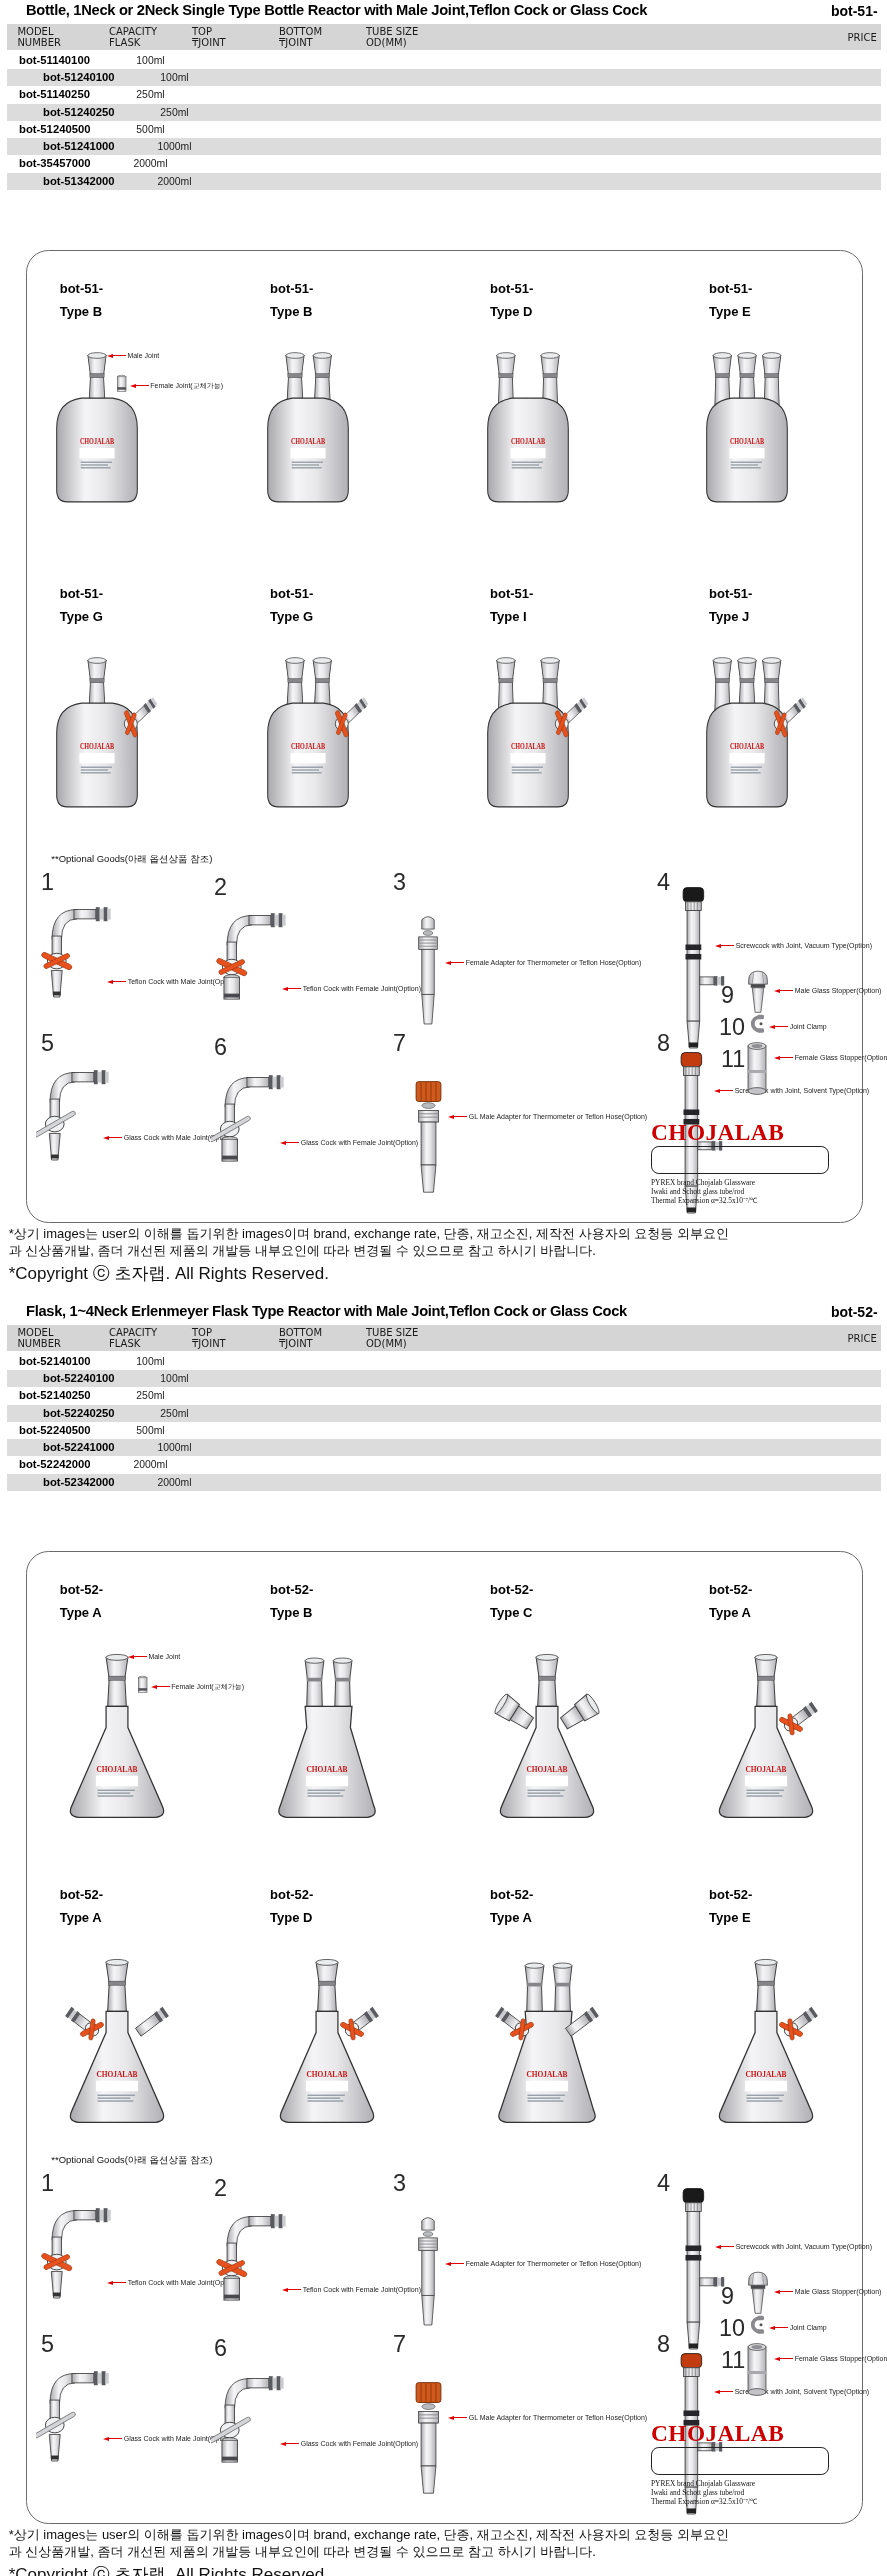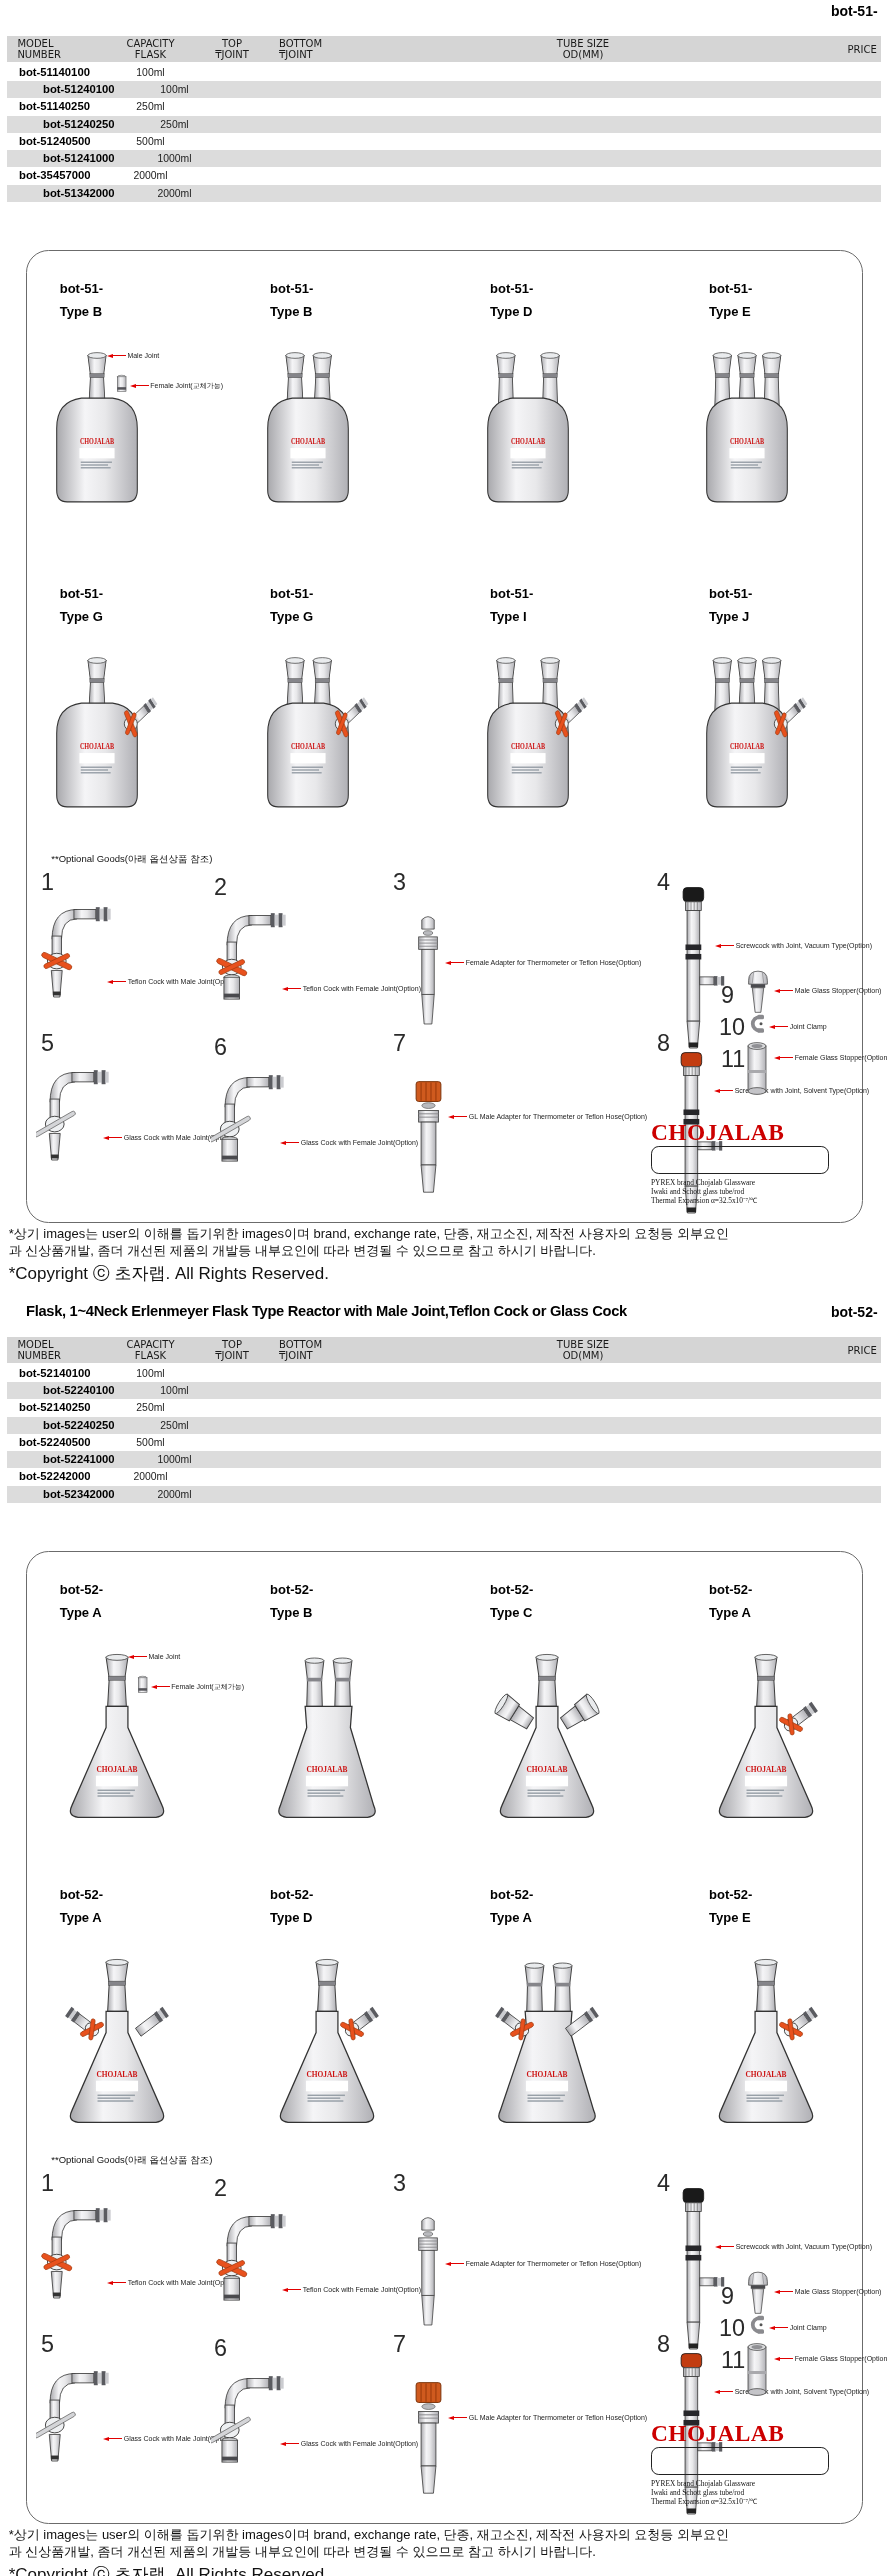--- a/index.html
+++ b/index.html
@@ -1,23 +1,23 @@
 <!DOCTYPE html>
 <html style="font-size:14px"><head>
 <meta charset="utf-8">
 <style>
   html,body{margin:0;padding:0;background:#fff;}
   .page{position:relative;width:888px;height:2576px;background:#fff;
         font-family:"Liberation Sans",sans-serif;color:#111;overflow:hidden;}
   .section{position:absolute;left:0;width:888px;height:1288px;}
   .sec-title{position:absolute;left:26px;top:1.7px;font-size:14.7px;font-weight:bold;letter-spacing:-0.3px;color:#000;}
   .sec-code{position:absolute;right:10.4px;top:2.6px;font-size:14px;font-weight:bold;color:#000;}
-  .cat-table{position:absolute;left:7px;top:36px;width:874px;}
+  .cat-table{position:absolute;left:7px;top:24px;width:874px;}
   .t-head{display:grid;grid-template-columns:102px 83px 80px 94px 434px 82px;background:#d5d5d5;height:26px;margin-bottom:1.7px;}
-  .th{font-size:10px;line-height:11.3px;padding-top:1.7px;text-align:center;color:#1a1a1a;font-family:"DejaVu Sans","Liberation Sans",sans-serif;}
+  .th{font-size:10px;line-height:11.3px;padding-top:1.7px;text-align:left;color:#1a1a1a;font-family:"DejaVu Sans","Liberation Sans",sans-serif;}
   .th span{display:block;}
   .th.thl{text-align:left;padding-left:10.4px;}
   .th.thb{text-align:left;padding-left:7px;}
   .th.thp{text-align:right;padding:7.8px 5.2px 0 0;}
   .t-row{display:grid;grid-template-columns:102px 83px 80px 94px 434px 82px;height:17.3px;}
   .t-row.alt{background:#dcdcdc;padding-left:24px;}
   .td-model{font-weight:bold;font-size:11.3px;padding-left:12px;line-height:17.3px;color:#000;}
   .td-cap{font-size:10.4px;text-align:center;line-height:17.3px;color:#222;}
   .product-box{position:absolute;left:26px;top:250px;width:835px;height:971px;border:1.7px solid #6b6b6b;border-radius:22.5px;}
   .pcell{position:absolute;width:204px;height:299px;}
@@ -53,20 +53,21 @@
       <stop offset="0.35" stop-color="#f5f5f7"></stop>
       <stop offset="0.6" stop-color="#e8e8ea"></stop>
       <stop offset="1" stop-color="#b0b0b5"></stop>
     </linearGradient>
   </defs>
 </svg>
 
 <div class="page">
 
   <section class="section" style="top:0">
+    <div class="sec-title">Bottle, 1Neck or 2Neck Single Type Bottle Reactor with Male Joint,Teflon Cock or Glass Cock</div>
     <div class="sec-code">bot-51-</div>
 
     <div class="cat-table">
       <div class="t-head">
         <div class="th thl">
             <span>MODEL</span>
             <span>NUMBER</span>
           </div>
         <div class="th">
             <span>CAPACITY</span>

